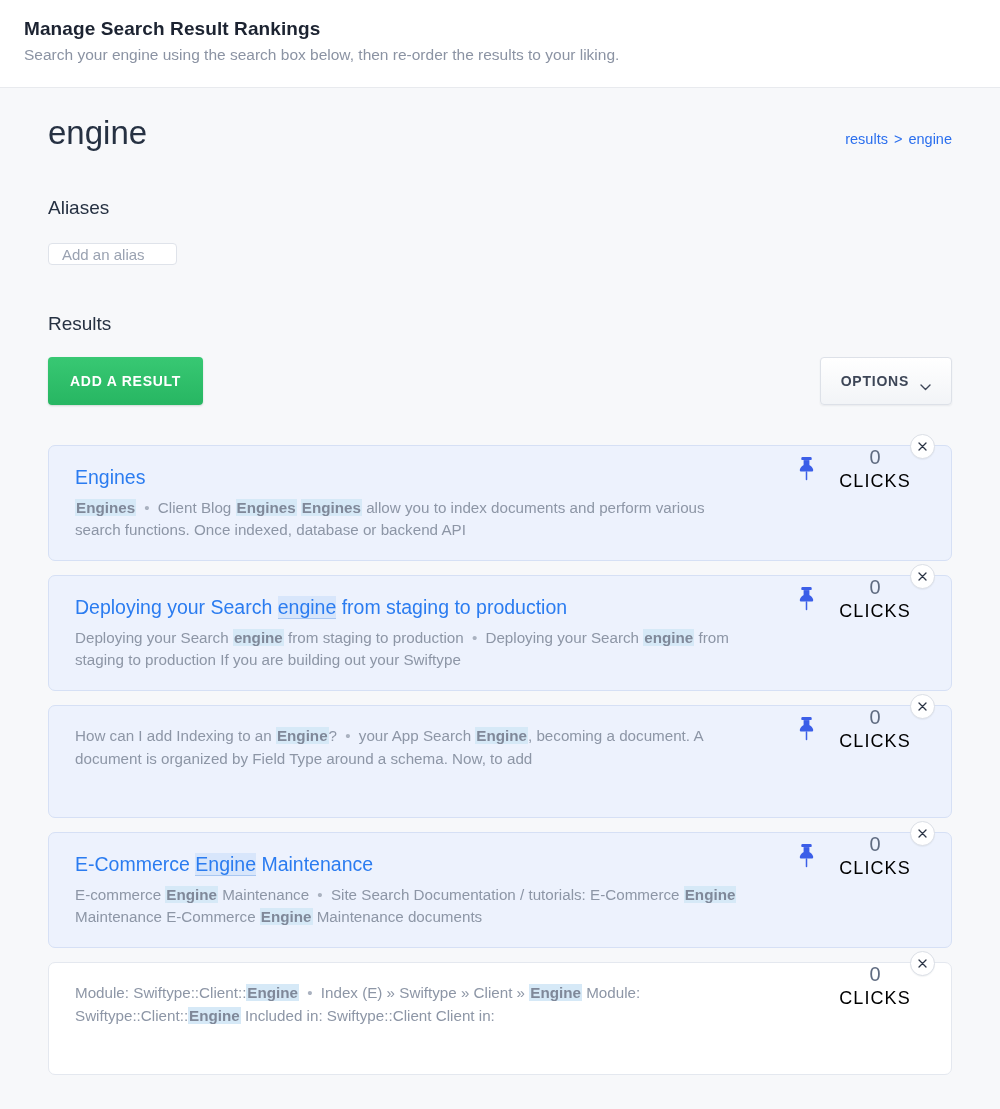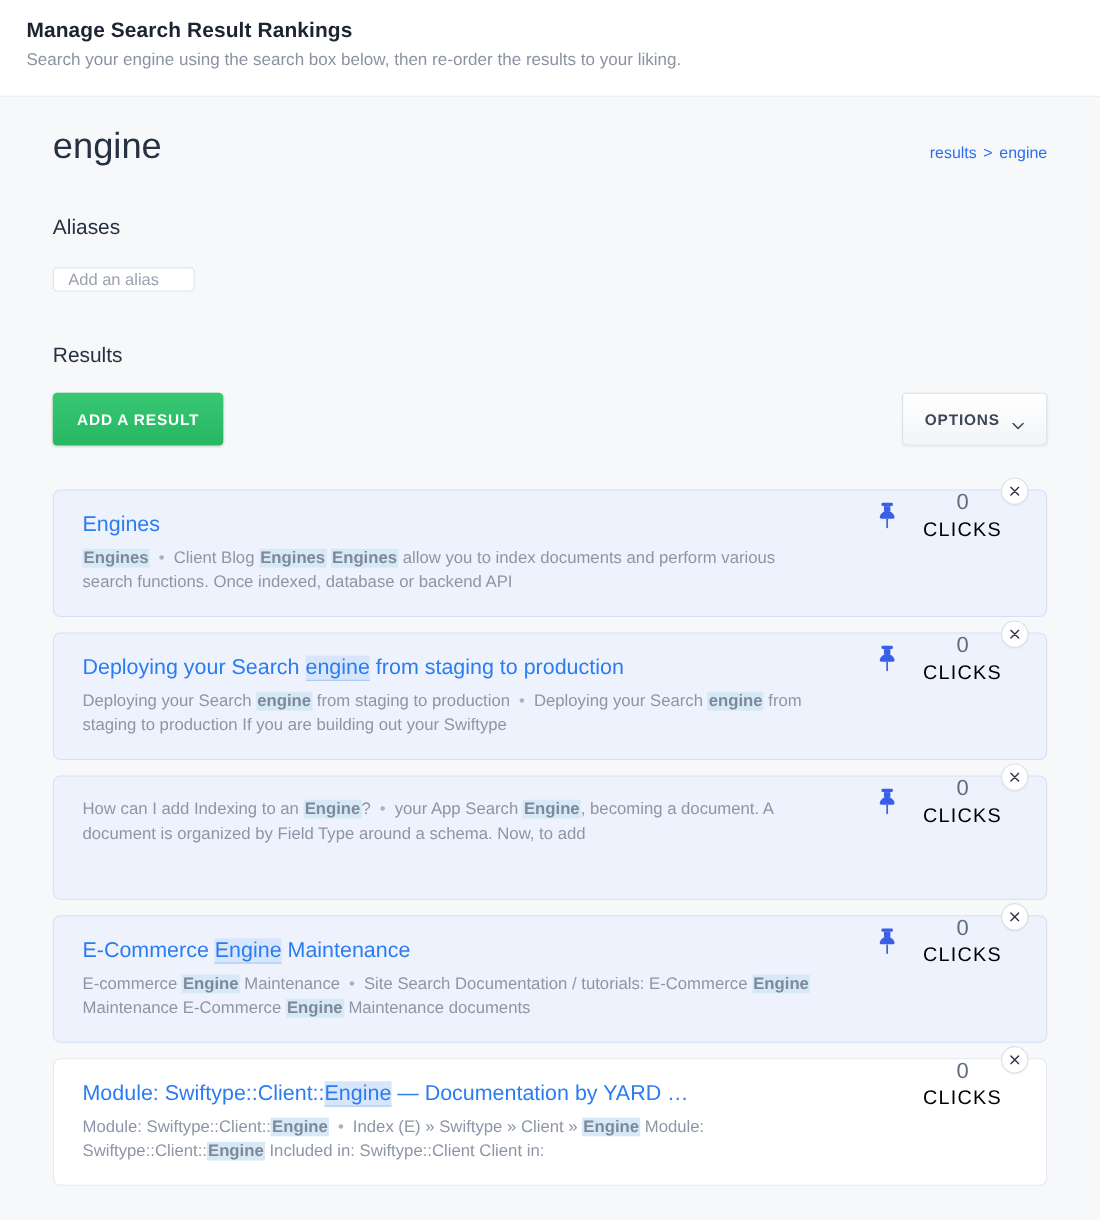--- a/index.html
+++ b/index.html
@@ -366,21 +366,20 @@
           </div>
         </div>
         <div class="card-close">
           <svg width="9" height="9" viewBox="0 0 9 9" xmlns="http://www.w3.org/2000/svg">
             <path d="M1 1L8 8M8 1L1 8" stroke="#2b3446" stroke-width="1.3" stroke-linecap="round"></path>
           </svg>
         </div>
       </div>
       <div class="result-card plain">
         <div class="card-main">
-          <a class="card-title"><span>Module: Swiftype::Client::</span><em>Engine</em><span> — Documentation by YARD …</span></a>
           <p class="card-desc"><span>Module: Swiftype::Client::</span><em>Engine</em><span> </span><span class="dot">•</span><span> Index (E) » Swiftype » Client » </span><em>Engine</em><span> Module: Swiftype::Client::</span><em>Engine</em><span> Included in: Swiftype::Client Client in:</span></p>
         </div>
         <div class="card-side">
           <span class="pin"></span>
           <div class="clicks-box">
             <div class="clicks-num">0</div>
             <div class="clicks-label">CLICKS</div>
           </div>
         </div>
         <div class="card-close">

